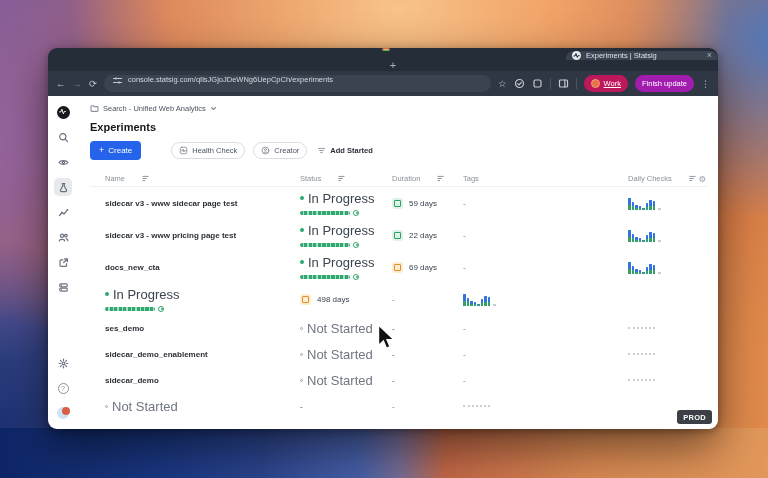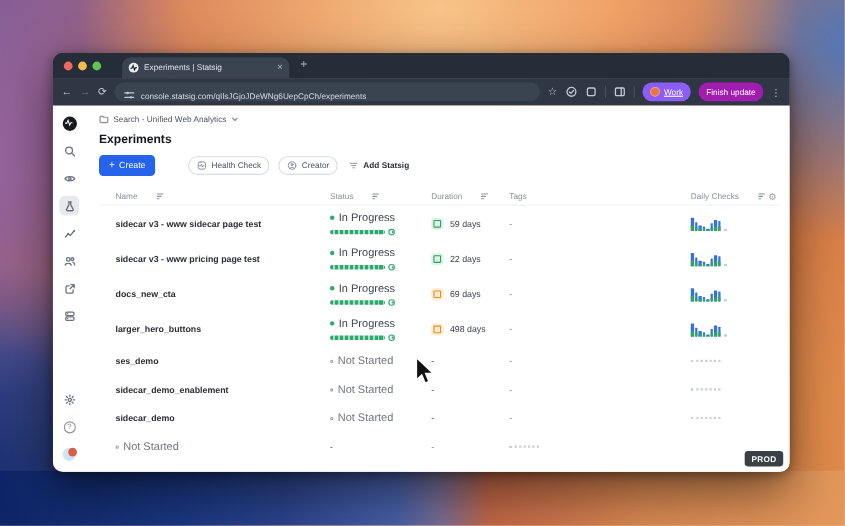--- a/index.html
+++ b/index.html
@@ -16,42 +16,42 @@
       linear-gradient(115deg, #7d5a94 0%, #c06a46 30%, #e0854f 55%, #cc6a3e 75%, #e08a4f 100%);
   }
   .desktop::after { content:''; position:absolute; left:0; bottom:0; width:100%; height:50px;
     background:linear-gradient(90deg, #0d2566 0%, #1d3f92 34%, #3a5cae 47%, #6e6a9a 52%, #c06647 58%, #d98a53 76%, #e3995c 100%);
     opacity:.92; }
 
   
   .window { position:absolute; left:48px; top:48px; width:670px; height:381px; border-radius:9px;
     overflow:hidden; box-shadow:0 18px 45px rgba(0,0,0,.5), 0 2px 10px rgba(0,0,0,.35); z-index:2; }
 
-  .tabbar { height:23px; background:#252d38; display:flex; align-items:center; padding-left:10px; }
+  .tabbar { height:23px; background:#252d38; display:flex; align-items:center; padding-left:10px;flex-direction:column; }
   .tl { width:8px; height:8px; border-radius:50%; margin-right:5px; }
   .tl.red{ background:#ee6a5f; } .tl.yellow{ background:#f5bd4f; } .tl.green{ background:#61c454; }
   .tab { margin-left:14px; align-self:flex-end; height:19px; width:152px; background:#3a4450;
     border-radius:8px 8px 0 0; display:flex; align-items:center; padding:0 6px; gap:5px; }
   .favicon { width:9px; height:9px; border-radius:50%; background:#e9ebee; position:relative; flex:none; }
   .favicon svg { position:absolute; inset:0; }
   .tab-title { font-size:7.5px; color:#dde1e7; white-space:nowrap; overflow:hidden; flex:1; }
   .tab-close { font-size:9px; color:#aab2bd; line-height:1; }
   .newtab { margin-left:10px; font-size:11px; color:#aab2bd; line-height:1; }
 
   .toolbar { height:25px; background:#2e3743; display:flex; align-items:center; padding:0 8px; gap:7px; }
   .navic { font-size:9.5px; color:#c3c9d2; line-height:1; }
   .navic.dim { color:#6c7480; }
-  .urlbar { flex:1; height:17px; background:#3a4450; border-radius:9px; display:flex; align-items:flex-end;
+  .urlbar { flex:1; height:17px; background:#3a4450; border-radius:9px; display:flex; align-items:flex-start;
     padding:0 8px; gap:5px; min-width:0; }
   .url-text { font-size:7.5px; color:#d4d9e0; white-space:nowrap; overflow:hidden; }
   .tbicon { width:11px; height:11px; flex:none; }
   .tb-sep { width:1px; height:11px; background:#4a5360; }
   .chip { height:17px; border-radius:9px; display:flex; align-items:center; gap:4px; padding:0 7px;
     color:#fff; font-size:7.5px; white-space:nowrap; }
-  .chip.work { background:#8b5cf6;text-decoration:underline; }
+  .chip.work { background:#be185d;text-decoration:underline; }
   .chip.update { background:#a21caf; }
   .chip .av { width:9px; height:9px; border-radius:50%; background:#e8734a; border:1px solid #f2a077; }
   .overflow-dots { font-size:9px; color:#c3c9d2; }
 
   
   .content { height:333px; background:#fff; display:flex; position:relative; }
 
   .rail { width:30px; flex:none; display:flex; flex-direction:column; align-items:center; padding-top:7px; }
   .rail-item { width:18px; height:18px; border-radius:5px; display:flex; align-items:center; justify-content:center; margin-bottom:7px; flex:none; }
   .rail-item.active { background:#e7e9ec; }
@@ -89,21 +89,21 @@
   .th { font-size:7.5px; color:#8a919c; display:flex; align-items:center; gap:17px; }
   .th-gear { justify-self:end; font-size:8.5px; color:#9aa1ab; padding-right:2px; }
   .trow.ip { height:32px; }
   .trow.ns { height:26px; }
   .cell { min-width:0; }
   .cell.name { font-size:8px; font-weight:bold; color:#2b2f36; white-space:nowrap; overflow:hidden; }
   .stline { display:flex; align-items:center; gap:4px; }
   .dot { width:4px; height:4px; border-radius:50%; flex:none; }
   .dot.dg { background:#2ea86f; }
   .dot.dn { background:transparent; border:1px solid #9aa1ab; width:3px; height:3px; }
-  .status-text { font-size:10px; color:#3c4450; }
+  .status-text { font-size:13px; color:#3c4450; }
   .trow.ns .status-text { color:#6f7680; }
   .pbarrow { display:flex; align-items:center; gap:3px; margin-top:4px; }
   .pbar { width:50px; height:4px; border-radius:2px;
     background:repeating-linear-gradient(90deg, #2ea86f 0 3px, #a9dcc3 3px 4.5px); }
   .pcirc { width:6px; height:6px; border-radius:50%; border:1px solid #2ea86f; position:relative; flex:none; }
   .pcirc::after { content:''; position:absolute; left:1.5px; top:1.5px; width:2px; height:2px; border-radius:50%; background:#2ea86f; }
   .cell.dur { display:flex; align-items:center; gap:6px; font-size:8px; color:#3c4450; }
   .dbadge { width:11px; height:11px; border-radius:3px; display:flex; align-items:center; justify-content:center; flex:none; }
   .dbadge::after { content:''; width:5px; height:5px; border:1px solid currentColor; border-radius:1px; }
   .dbadge.green { background:#def3e8; color:#2f9e63; }
@@ -286,21 +286,21 @@
                   <circle class="sg2" cx="5.5" cy="5.5" r="4.2"></circle>
                   <circle class="sg2" cx="5.5" cy="4.4" r="1.2"></circle>
                   <path class="sg2" d="M3.2 8.4 C3.6 6.8 7.4 6.8 7.8 8.4"></path>
                 </svg>
               <span>Creator</span>
             </div>
             <div class="fchip noborder">
               <svg width="9" height="9" viewBox="0 0 11 11">
                   <path class="sg2" d="M1.8 3 H9.2 M3.2 5.5 H7.8 M4.6 8 H6.4"></path>
                 </svg>
-              <span>Add Statsig</span>
+              <span>Add Started</span>
             </div>
           </div>
         </div>
 
         <div class="table">
           <div class="thead">
             <div class="th">
               <span>Name</span>
               <svg width="7" height="7" viewBox="0 0 8 8">
                   <path class="sg2" d="M1 1.6 H7 M1 4 H5 M1 6.4 H3"></path>
@@ -468,21 +468,20 @@
                     </span>
                     <span class="sbar" style="height: 9px;">
                       <i style="height: 4px;"></i>
                     </span>
                     <span class="stail"></span>
                   </div>
                 </div>
                 <div class="cell"></div>
               </div>
               <div class="trow ip">
-                <div class="cell name">larger_hero_buttons</div>
                 <div class="cell status">
                   <div class="stline">
                     <span class="dot dg"></span>
                     <span class="status-text">In Progress</span>
                   </div>
                   <div class="pbarrow">
                     <span class="pbar"></span>
                     <span class="pcirc"></span>
                   </div>
                 </div>

